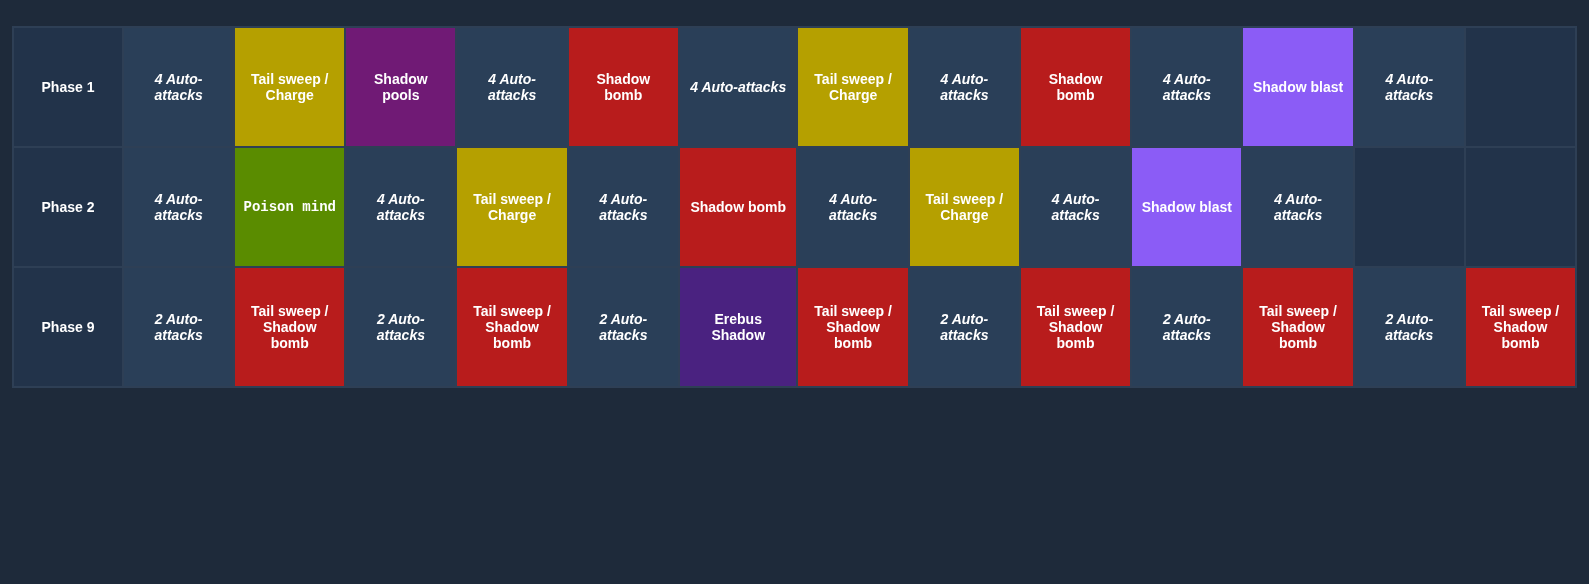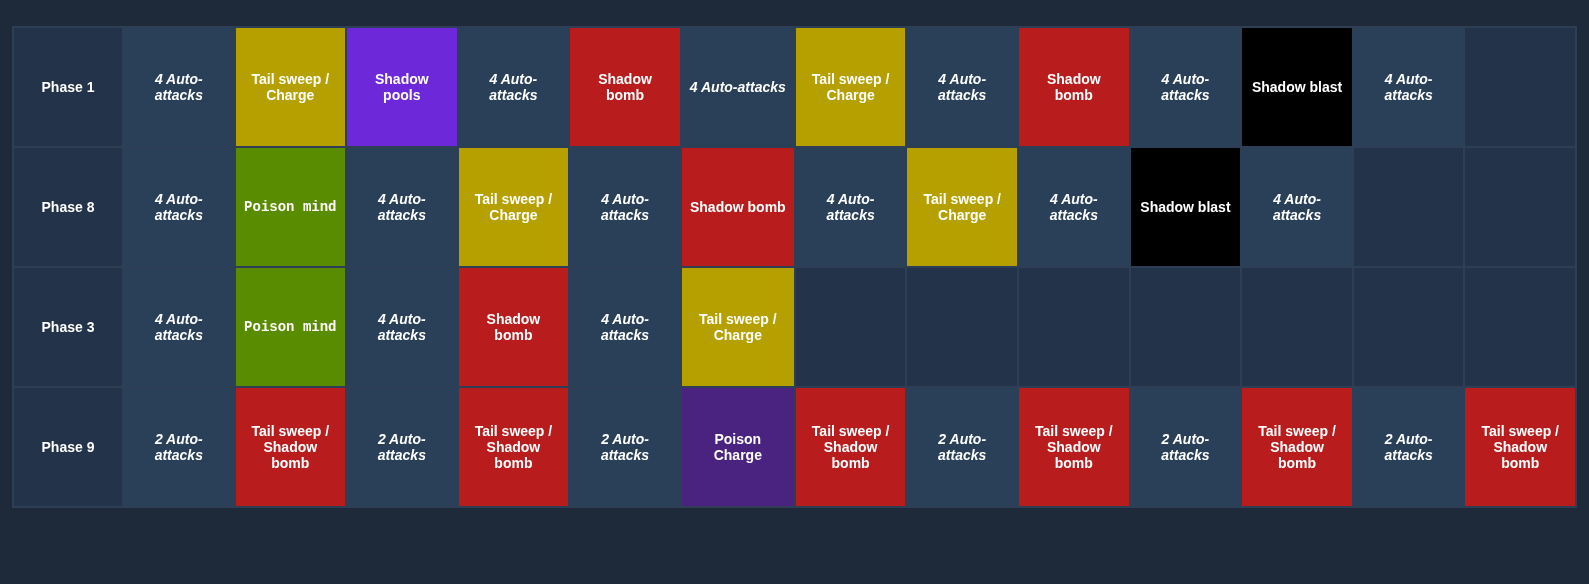--- a/index.html
+++ b/index.html
@@ -38,29 +38,29 @@
     .auto-attacks {
       background-color: #2a3f58;
       color: #ffffff;
       font-style: italic;
     }
     .tail-sweep-charge {
       background-color: #b5a000;
       color: #ffffff;
     }
     .shadow-pools {
-      background-color: #6d28d9;
+      background-color: #701a75;
       color: #ffffff;
     }
     .shadow-bomb {
       background-color: #b81c1c;
       color: #ffffff;
     }
     .shadow-blast {
-      background-color: #000000;
+      background-color: #8b5cf6;
       color: #ffffff;
     }
     .poison-mind {
       background-color: #5a8c00;
       color: #ffffff;
       font-family: Liberation Mono, monospace;
     }
     .erebus-charge {
       background-color: #4a2280;
       color: #ffffff;
@@ -90,59 +90,43 @@
         <td class="auto-attacks">4 Auto-attacks</td>
         <td class="tail-sweep-charge">Tail sweep /<br>Charge</td>
         <td class="auto-attacks">4 Auto-attacks</td>
         <td class="shadow-bomb">Shadow bomb</td>
         <td class="auto-attacks">4 Auto-attacks</td>
         <td class="shadow-blast">Shadow blast</td>
         <td class="auto-attacks">4 Auto-attacks</td>
         <td class="empty-cell"></td>
       </tr>
       <tr>
-        <td class="phase-header">Phase 8</td>
+        <td class="phase-header">Phase 2</td>
         <td class="auto-attacks">4 Auto-attacks</td>
         <td class="poison-mind">Poison mind</td>
         <td class="auto-attacks">4 Auto-attacks</td>
         <td class="tail-sweep-charge">Tail sweep /<br>Charge</td>
         <td class="auto-attacks">4 Auto-attacks</td>
         <td class="shadow-bomb">Shadow bomb</td>
         <td class="auto-attacks">4 Auto-attacks</td>
         <td class="tail-sweep-charge">Tail sweep /<br>Charge</td>
         <td class="auto-attacks">4 Auto-attacks</td>
         <td class="shadow-blast">Shadow blast</td>
         <td class="auto-attacks">4 Auto-attacks</td>
         <td class="empty-cell"></td>
         <td class="empty-cell"></td>
       </tr>
       <tr>
-        <td class="phase-header">Phase 3</td>
-        <td class="auto-attacks">4 Auto-attacks</td>
-        <td class="poison-mind">Poison mind</td>
-        <td class="auto-attacks">4 Auto-attacks</td>
-        <td class="shadow-bomb">Shadow bomb</td>
-        <td class="auto-attacks">4 Auto-attacks</td>
-        <td class="tail-sweep-charge">Tail sweep /<br>Charge</td>
-        <td class="empty-cell"></td>
-        <td class="empty-cell"></td>
-        <td class="empty-cell"></td>
-        <td class="empty-cell"></td>
-        <td class="empty-cell"></td>
-        <td class="empty-cell"></td>
-        <td class="empty-cell"></td>
-      </tr>
-      <tr>
         <td class="phase-header">Phase 9</td>
         <td class="auto-attacks">2 Auto-attacks</td>
         <td class="tail-sweep-shadow-bomb">Tail sweep /<br>Shadow bomb</td>
         <td class="auto-attacks">2 Auto-attacks</td>
         <td class="tail-sweep-shadow-bomb">Tail sweep /<br>Shadow bomb</td>
         <td class="auto-attacks">2 Auto-attacks</td>
-        <td class="erebus-charge">Poison Charge</td>
+        <td class="erebus-charge">Erebus Shadow</td>
         <td class="tail-sweep-shadow-bomb">Tail sweep /<br>Shadow bomb</td>
         <td class="auto-attacks">2 Auto-attacks</td>
         <td class="tail-sweep-shadow-bomb">Tail sweep /<br>Shadow bomb</td>
         <td class="auto-attacks">2 Auto-attacks</td>
         <td class="tail-sweep-shadow-bomb">Tail sweep /<br>Shadow bomb</td>
         <td class="auto-attacks">2 Auto-attacks</td>
         <td class="tail-sweep-shadow-bomb">Tail sweep /<br>Shadow bomb</td>
       </tr>
     </tbody>
 </table>

